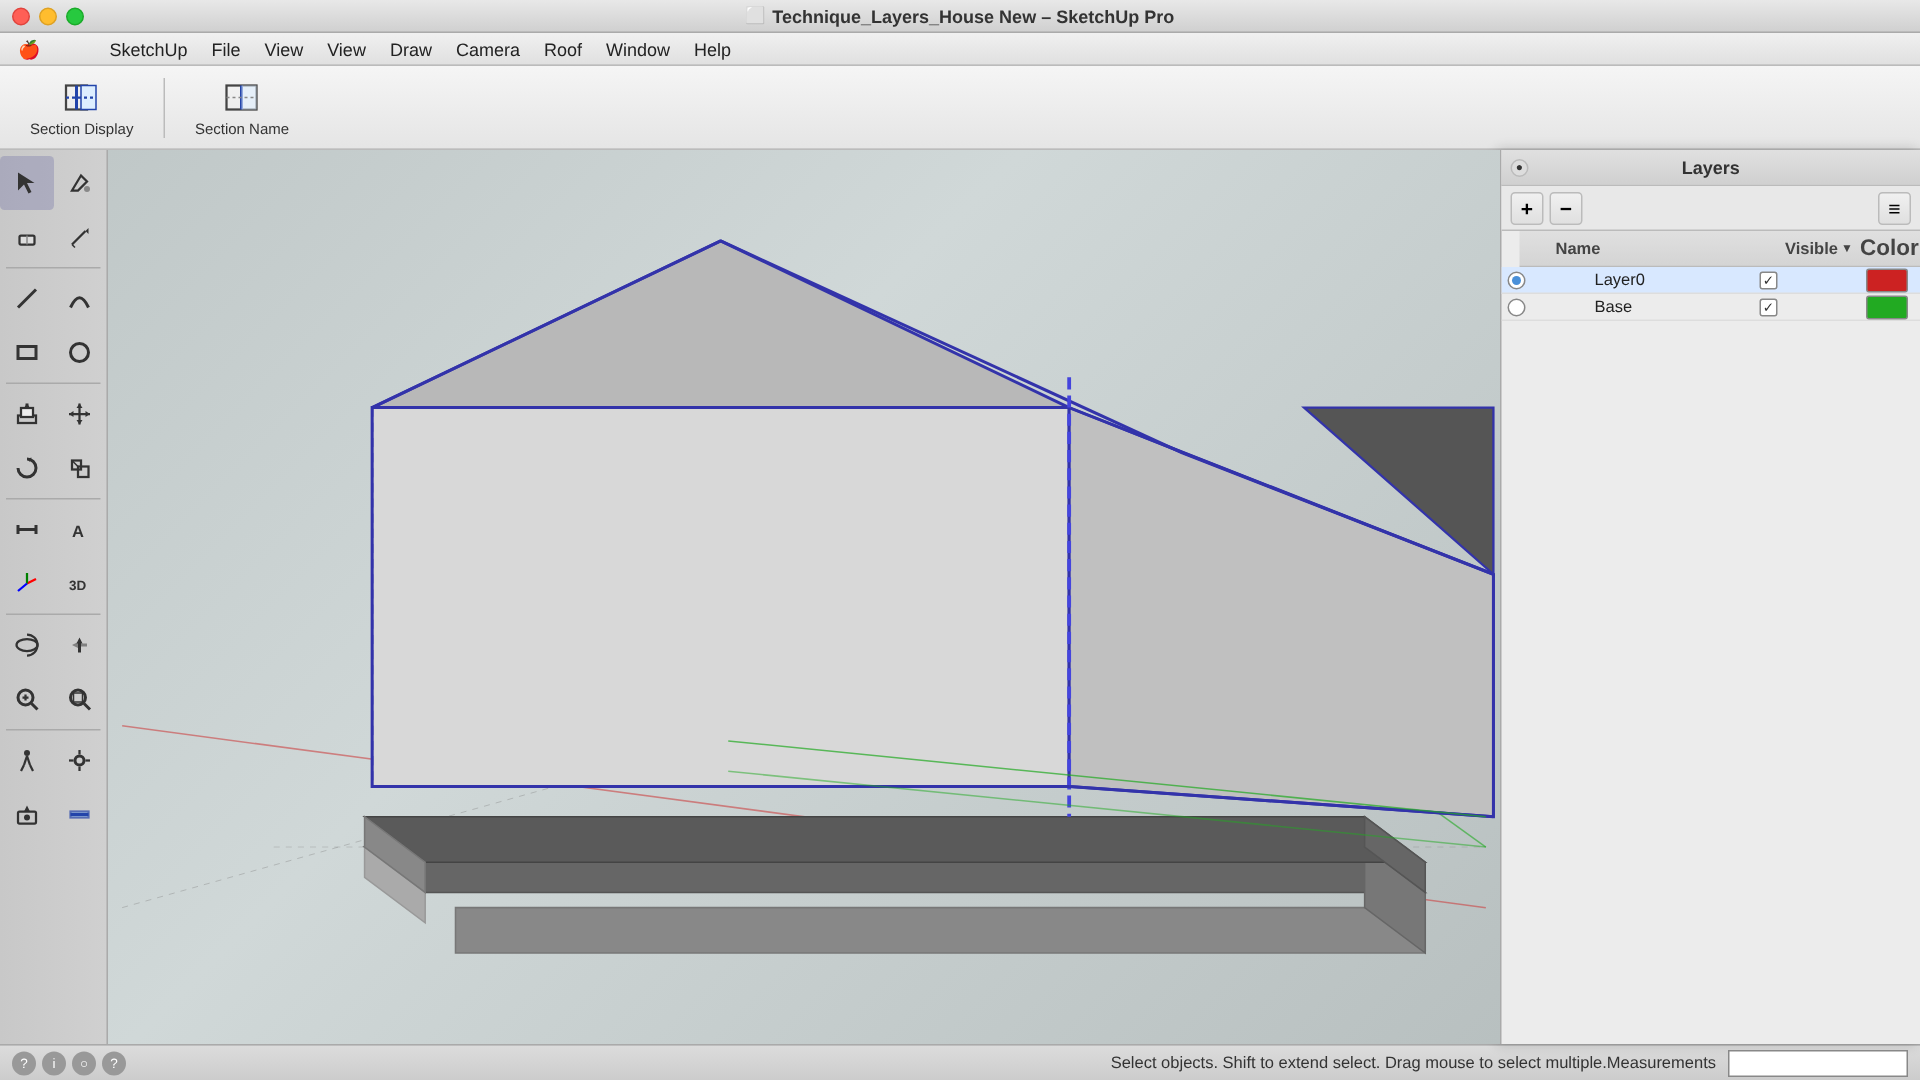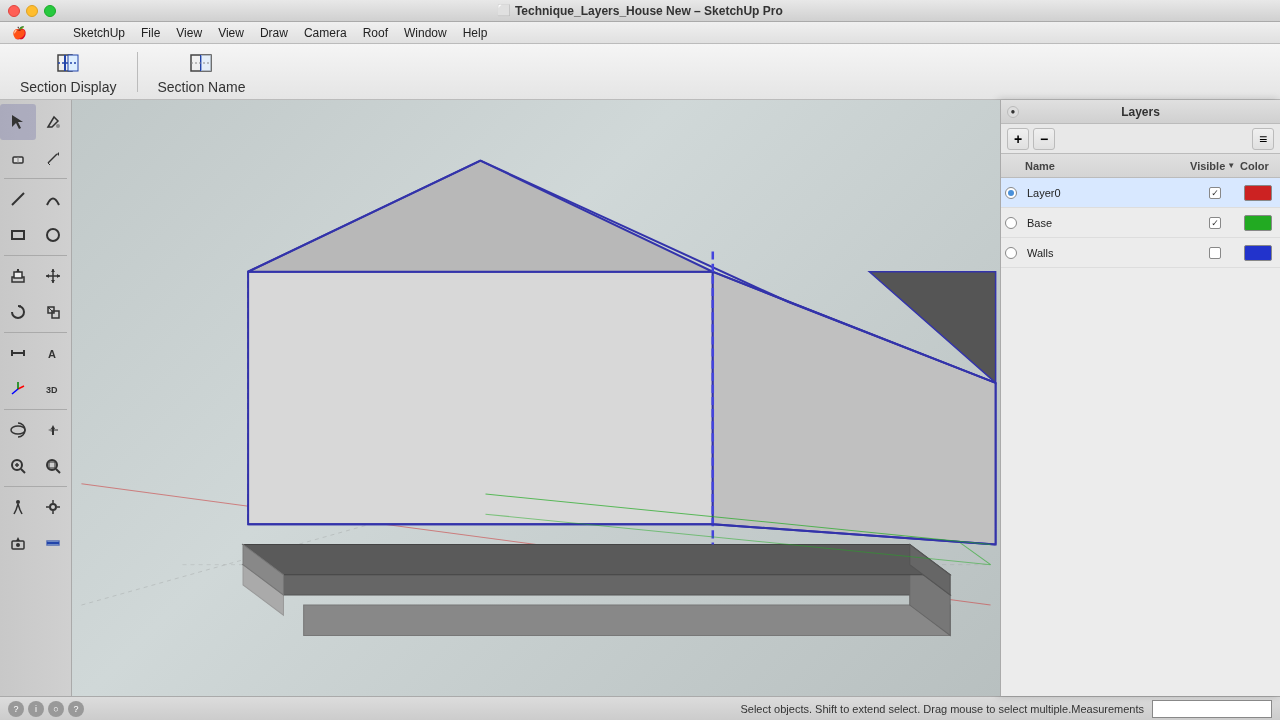--- a/index.html
+++ b/index.html
@@ -47,21 +47,21 @@
       background: linear-gradient(to bottom, #f5f5f5, #e5e5e5);
       border-bottom: 1px solid #bbb;
       display: flex;
       align-items: center;
       padding: 0 12px;
       gap: 8px;
     }
     .toolbar-btn {
       display: flex; flex-direction: column; align-items: center;
       gap: 2px; cursor: pointer; padding: 4px 8px;
-      font-size: 14px; color: #333; min-width: 50px;
+      font-size: 10px; color: #333; min-width: 50px;
     }
     .toolbar-icon { width: 28px; height: 28px; display: flex; align-items: center; justify-content: center; }
     .toolbar-separator { width: 1px; height: 40px; background: #bbb; margin: 0 4px; }
 
     
     .main {
       display: flex;
       width: 100%;
       height: calc(720px - 22px - 22px - 56px - 24px);
     }
@@ -135,27 +135,28 @@
     }
     .layers-table {
       flex: 1;
       overflow-y: auto;
     }
     .layers-header {
       display: grid; grid-template-columns: 20px 1fr 50px 36px;
       background: linear-gradient(to bottom, #e0e0e0, #d4d4d4);
       border-bottom: 1px solid #bbb;
       height: 24px; align-items: center; padding: 0 4px;
-      font-size: 11px; font-weight: bold; color: #444;
+      font-size: 11px; font-weight: bold; color: #444; margin-left: 12px;
     }
     .layer-row {
       display: grid; grid-template-columns: 20px 1fr 50px 36px;
-      height: 30px; align-items: center; padding: 0 4px;
+      height: 18px; align-items: center; padding: 0 4px;
       border-bottom: 1px solid #ddd;
       cursor: pointer;
+      gap: 36px;
     }
     .layer-row.active { background: #d8e8ff; }
     .layer-radio {
       width: 12px; height: 12px; border-radius: 50%; border: 1px solid #888;
       display: flex; align-items: center; justify-content: center;
       background: white; cursor: pointer;
     }
     .layer-radio.selected::after {
       content: ''; width: 6px; height: 6px; border-radius: 50%; background: #4a90d9;
     }
@@ -493,21 +494,21 @@
       <div style="flex:1;"></div>
       <div class="panel-btn">≡</div>
     </div>
     <div class="layers-header">
       <div></div>
       <div style="font-size:11px;font-weight:bold;color:#444;">Name</div>
       <div style="font-size:11px;font-weight:bold;color:#444;display:flex;align-items:center;gap:2px;">
         <span>Visible</span>
         <span class="sort-arrow">▼</span>
       </div>
-      <div style="font-size:11px;font-weight:bold;color:#444;">Color</div>
+      <div style="font-size:15px;font-weight:bold;color:#444;">Color</div>
     </div>
     <div class="layers-table">
 
       <div class="layer-row active">
         <div class="layer-radio selected"></div>
         <div class="layer-name">Layer0</div>
         <div class="layer-visible">
           <div class="check-box checked"></div>
         </div>
         <div class="layer-color">
@@ -521,30 +522,20 @@
         <div class="layer-visible">
           <div class="check-box checked"></div>
         </div>
         <div class="layer-color">
           <div class="color-swatch" style="background:#22aa22;"></div>
         </div>
       </div>
 
 
 
-      <div class="layer-row">
-        <div class="layer-radio"></div>
-        <div class="layer-name">Walls</div>
-        <div class="layer-visible">
-          <div class="check-box"></div>
-        </div>
-        <div class="layer-color">
-          <div class="color-swatch" style="background:#2233cc;"></div>
-        </div>
-      </div>
     </div>
   </div>
 
 </div>
 
 <div class="statusbar">
   <div class="statusbar-icons">
     <div class="status-icon">?</div>
     <div class="status-icon">i</div>
     <div class="status-icon">○</div>

